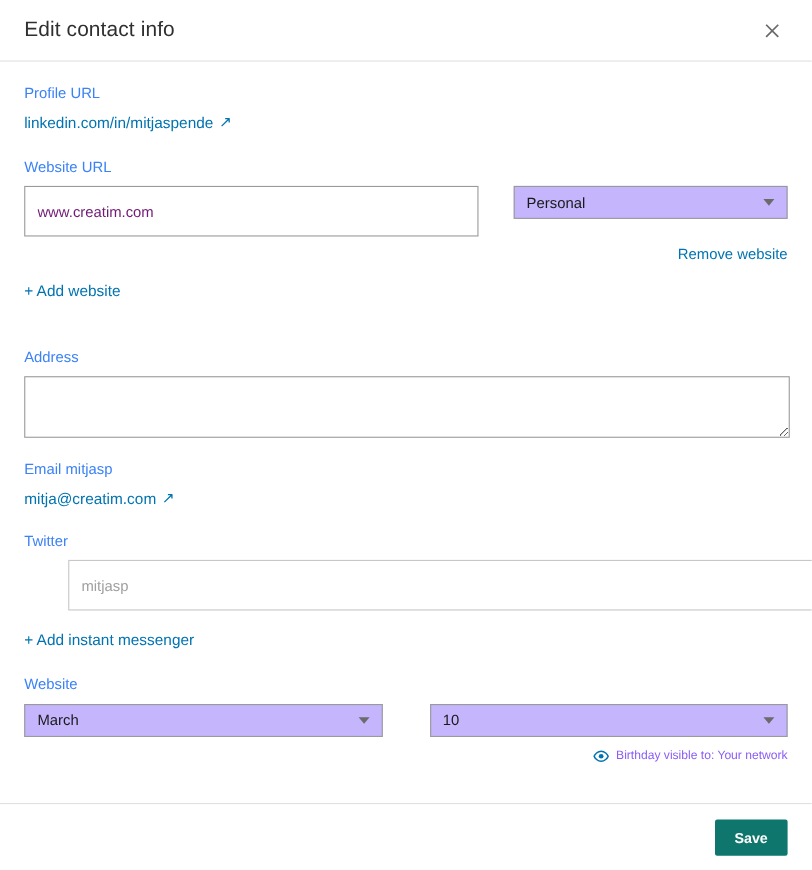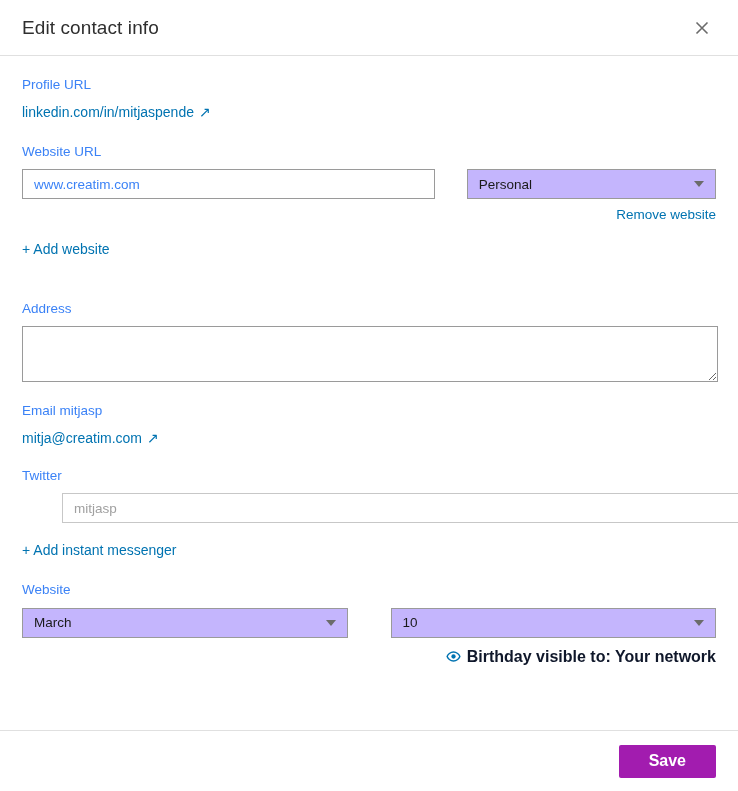--- a/index.html
+++ b/index.html
@@ -95,27 +95,27 @@
   .group { margin-bottom: 0; }
 
   .row {
     display: flex;
     align-items: flex-start;
     gap: 32px;
   }
 
   .input-box {
     width: 414px;
-    height: 30px;
+    height: 46px;
     box-sizing: border-box;
     border: 1px solid #9a9a9a;
     background: #fff;
     font-family: "Liberation Sans", sans-serif;
     font-size: 13.5px;
-    color: #3b82f6;
+    color: #701a75;
     padding: 0 11px;
     outline: none;
     border-radius: 0;
   }
   .input-box.empty-style {
     border-color: #c7c7c7;
     width: 696px;
     margin-left: 40px;
   }
   .input-box::placeholder { color: #a0a0a0; }
@@ -175,46 +175,45 @@
   .visibility-row {
     display: flex;
     justify-content: flex-end;
     align-items: center;
     margin-top: 10px;
   }
   .visibility {
     display: inline-flex;
     align-items: center;
     gap: 6px;
-    color: #0f172a;
-    font-size: 16px;
-    cursor: pointer;
-    font-weight: bold;
+    color: #8b5cf6;
+    font-size: 11px;
+    cursor: pointer;
   }
   .eye-icon { display:block; }
 
   
   .modal-footer {
     flex: 0 0 61px;
     border-top: 1px solid #e0e0e0;
     display: flex;
     align-items: center;
     justify-content: flex-end;
     padding: 0 22px;
     box-sizing: border-box;
   }
   .save-btn {
-    background: #a21caf;
+    background: #0f766e;
     color: #ffffff;
     border: none;
     border-radius: 2px;
     font-family: "Liberation Sans", sans-serif;
-    font-size: 16px;
+    font-size: 13px;
     font-weight: 700;
-    padding: 0 30px;
+    padding: 0 18px;
     height: 33px;
     cursor: pointer;
     line-height: 1;
   }
   .sp-18 { height: 18px; }
   .sp-20 { height: 20px; }
   .sp-22 { height: 22px; }
   .sp-24 { height: 24px; }
 </style>
 </head>

